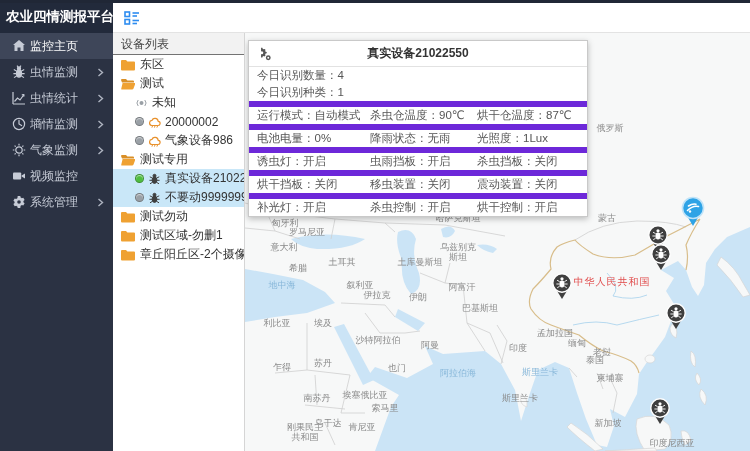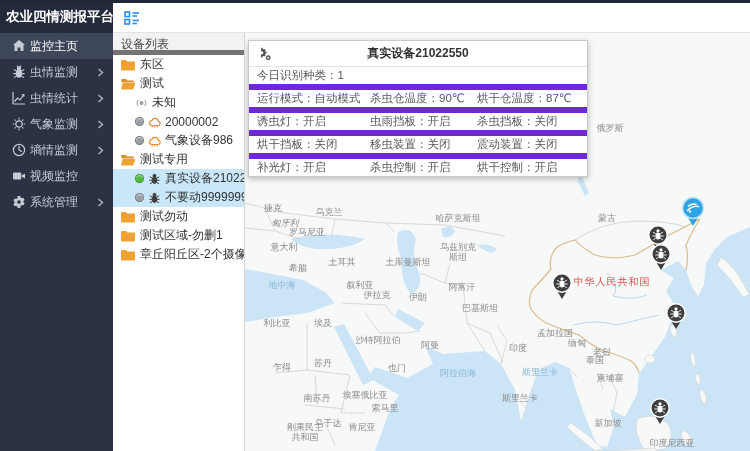--- a/index.html
+++ b/index.html
@@ -21,21 +21,21 @@
   .menu-item .mi-arrow { position:absolute; right:9px; width:7px; height:9px; }
   .menu-item .mi-arrow svg { width:7px; height:9px; display:block; }
 
   
   .topbar { position:absolute; left:113px; top:3px; right:0; height:30px; background:#fff; border-bottom:1px solid #e3e3e3; display:flex; align-items:center; z-index:4; }
   .layout-icon { width:16px; height:16px; margin-left:11px; cursor:pointer; }
   .layout-icon svg { width:16px; height:16px; display:block; }
 
   
   .panel { position:absolute; left:113px; top:33px; width:132px; bottom:0; background:#fff; border-right:1px solid #d5d5d5; z-index:3; overflow:hidden; }
-  .panel-header { height:22px; line-height:22px; padding-left:8px; background:#f2f2f2; border-bottom:5px solid #737373; color:#444; font-size:12px; }
+  .panel-header { height:22px; line-height:22px; padding-left:8px; background:#f2f2f2; border-bottom:1px solid #737373; color:#444; font-size:12px; }
   .tree-row { height:19px; display:flex; align-items:center; white-space:nowrap; cursor:pointer; font-size:12px; color:#333; }
   .tree-row.lvl0 { padding-left:8px; }
   .tree-row.lvl1 { padding-left:22px; }
   .tree-row.selected { background:var(--tree-selected-bg); }
   .t-ico { width:14px; height:12px; margin-right:5px; flex:0 0 14px; }
   .t-ico svg { width:14px; height:12px; display:block; }
   .t-dot { width:9px; height:9px; border-radius:50%; margin-right:4px; flex:0 0 9px; border:1px solid rgba(0,0,0,.25); box-shadow:inset 0 1px 1px rgba(255,255,255,.6); }
   .t-dot.green { background:var(--online-green); }
   .t-dot.gray { background:var(--offline-gray); }
   .t-dev { width:13px; height:12px; margin-right:4px; flex:0 0 13px; }
@@ -109,39 +109,39 @@
           <span class="mi-label">虫情统计</span>
           <span class="mi-arrow">
             <svg viewBox="0 0 7 9" fill="none" stroke="#aeb4c0" stroke-width="1.4">
               <path d="M1.5,1 L5.5,4.5 L1.5,8"></path>
             </svg>
           </span>
         </div>
         <div class="menu-item">
           <span class="mi-icon">
             <svg viewBox="0 0 14 14" fill="none" stroke="#c6cbd6" stroke-width="1.2">
-              <circle cx="7" cy="7" r="3.2"></circle>
-              <path d="M7,.8 V2.4 M7,11.6 V13.2 M.8,7 H2.4 M11.6,7 H13.2 M2.6,2.6 L3.7,3.7 M10.3,10.3 L11.4,11.4 M11.4,2.6 L10.3,3.7 M3.7,10.3 L2.6,11.4"></path>
-            </svg>
-          </span>
-          <span class="mi-label">气象监测</span>
+              <circle cx="7" cy="7" r="5.6"></circle>
+              <path d="M7,3.4 V7 L9.6,8.6" stroke-linecap="round"></path>
+            </svg>
+          </span>
+          <span class="mi-label">墒情监测</span>
           <span class="mi-arrow">
             <svg viewBox="0 0 7 9" fill="none" stroke="#aeb4c0" stroke-width="1.4">
               <path d="M1.5,1 L5.5,4.5 L1.5,8"></path>
             </svg>
           </span>
         </div>
         <div class="menu-item">
           <span class="mi-icon">
             <svg viewBox="0 0 14 14" fill="none" stroke="#c6cbd6" stroke-width="1.2">
-              <circle cx="7" cy="7" r="5.6"></circle>
-              <path d="M7,3.4 V7 L9.6,8.6" stroke-linecap="round"></path>
-            </svg>
-          </span>
-          <span class="mi-label">墒情监测</span>
+              <circle cx="7" cy="7" r="3.2"></circle>
+              <path d="M7,.8 V2.4 M7,11.6 V13.2 M.8,7 H2.4 M11.6,7 H13.2 M2.6,2.6 L3.7,3.7 M10.3,10.3 L11.4,11.4 M11.4,2.6 L10.3,3.7 M3.7,10.3 L2.6,11.4"></path>
+            </svg>
+          </span>
+          <span class="mi-label">气象监测</span>
           <span class="mi-arrow">
             <svg viewBox="0 0 7 9" fill="none" stroke="#aeb4c0" stroke-width="1.4">
               <path d="M1.5,1 L5.5,4.5 L1.5,8"></path>
             </svg>
           </span>
         </div>
         <div class="menu-item">
           <span class="mi-icon">
             <svg viewBox="0 0 14 14" fill="#c6cbd6">
               <rect x="1" y="3.6" width="8.2" height="6.8" rx="1"></rect>
@@ -331,30 +331,30 @@
 
       <path class="river" d="M362,240 Q376,254 368,263 Q388,268 402,262"></path>
       <path class="river" d="M328,292 Q352,286 372,292 Q396,286 414,282"></path>
     </svg>
     <div id="map-labels">
         <span class="map-label" style="left: 365px; top: 95px;">俄罗斯</span>
         <span class="map-label" style="left: 362px; top: 185px;">蒙古</span>
         <span class="map-label" style="left: 213px; top: 185px;">哈萨克斯坦</span>
         <span class="map-label" style="left: 84px; top: 179px;">乌克兰</span>
         <span class="map-label" style="left: 28px; top: 175px;">捷克</span>
-        <span class="map-label" style="left: 40px; top: 190px; font-style: italic;">匈牙利</span>
+        <span class="map-label" style="left: 40px; top: 190px;">匈牙利</span>
         <span class="map-label" style="left: 62px; top: 199px;">罗马尼亚</span>
         <span class="map-label" style="left: 15px; top: 214px; margin-left: 24px;">意大利</span>
         <span class="map-label" style="left: 53px; top: 235px;">希腊</span>
         <span class="map-label" style="left: 97px; top: 229px;">土耳其</span>
         <span class="map-label sea" style="left: 37px; top: 252px;">地中海</span>
         <span class="map-label" style="left: 115px; top: 252px;">叙利亚</span>
         <span class="map-label" style="left: 132px; top: 262px;">伊拉克</span>
         <span class="map-label" style="left: 173px; top: 264px;">伊朗</span>
-        <span class="map-label" style="left: 163px; top: 229px;">土库曼斯坦</span>
+        <span class="map-label" style="left: 175px; top: 229px;">土库曼斯坦</span>
         <span class="map-label" style="left: 213px; top: 219px;">乌兹别克
 斯坦</span>
         <span class="map-label" style="left: 217px; top: 254px;">阿富汗</span>
         <span class="map-label" style="left: 235px; top: 275px;">巴基斯坦</span>
         <span class="map-label" style="left: 32px; top: 290px;">利比亚</span>
         <span class="map-label" style="left: 78px; top: 290px;">埃及</span>
         <span class="map-label" style="left: 133px; top: 307px;">沙特阿拉伯</span>
         <span class="map-label" style="left: 185px; top: 312px;">阿曼</span>
         <span class="map-label" style="left: 152px; top: 335px;">也门</span>
         <span class="map-label sea" style="left: 213px; top: 340px;">阿拉伯海</span>
@@ -454,25 +454,31 @@
           <svg viewBox="0 0 16 16" fill="#555">
             <path d="M6,1 h2 l.4,1.6 a4.4,4.4 0 0 1 1.2,.7 L11.2,2.8 l1.4,1.4 L12.1,5.8 a4.4,4.4 0 0 1 .7,1.2 L14.4,7.4 v2 l-1.6,.4 a4.4,4.4 0 0 1 -.7,1.2 l.5,1.6 -1.4,1.4 -1.6,-.5 a4.4,4.4 0 0 1 -1.2,.7 L8,15.4 H6 Z" transform="scale(0.72)"></path>
             <circle cx="5.1" cy="6" r="1.6" fill="#fff"></circle>
             <circle cx="12" cy="11.5" r="2.6" fill="#555"></circle>
               <circle cx="12" cy="11.5" r="1" fill="#fff"></circle>
           </svg>
         </span>
         <span class="popup-title">真实设备21022550</span>
       </div>
       <div id="popup-body">
+          <div class="popup-sum">今日识别数量：4</div>
           <div class="popup-sum">今日识别种类：1</div>
           <div class="popup-grid-row">
             <div class="popup-cell">运行模式：自动模式</div>
             <div class="popup-cell">杀虫仓温度：90℃</div>
             <div class="popup-cell">烘干仓温度：87℃</div>
+          </div>
+          <div class="popup-grid-row">
+            <div class="popup-cell">电池电量：0%</div>
+            <div class="popup-cell">降雨状态：无雨</div>
+            <div class="popup-cell">光照度：1Lux</div>
           </div>
           <div class="popup-grid-row">
             <div class="popup-cell">诱虫灯：开启</div>
             <div class="popup-cell">虫雨挡板：开启</div>
             <div class="popup-cell">杀虫挡板：关闭</div>
           </div>
           <div class="popup-grid-row">
             <div class="popup-cell">烘干挡板：关闭</div>
             <div class="popup-cell">移虫装置：关闭</div>
             <div class="popup-cell">震动装置：关闭</div>

